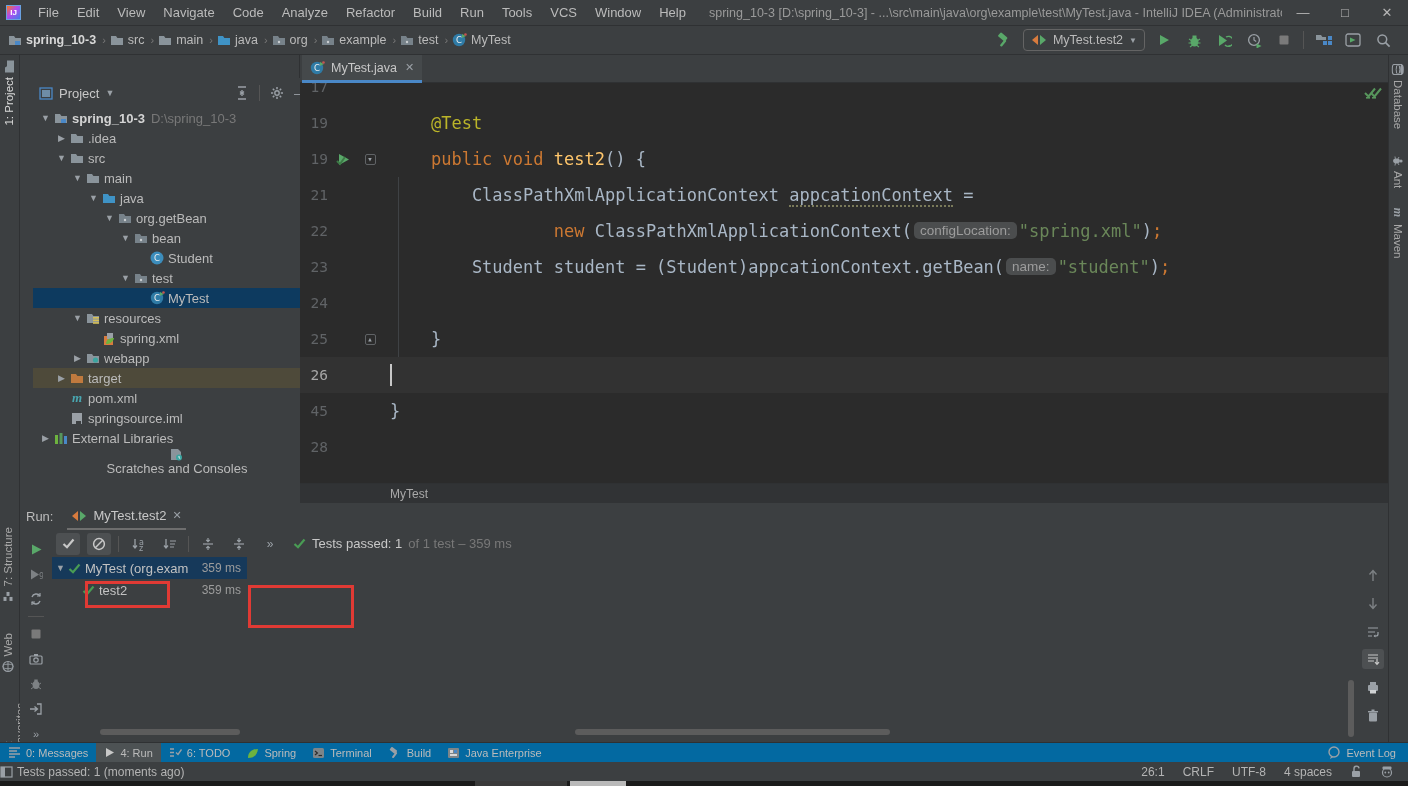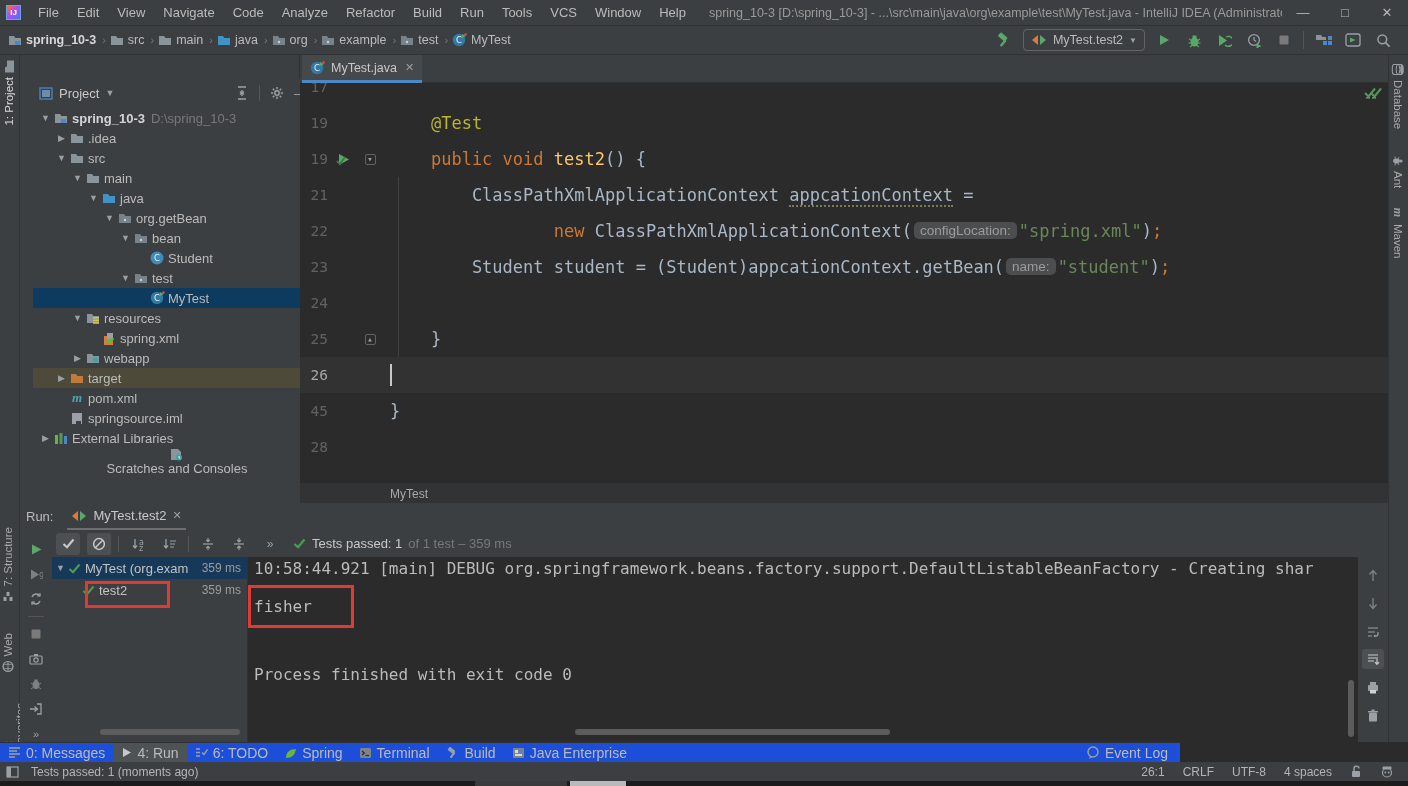--- a/index.html
+++ b/index.html
@@ -117,28 +117,28 @@
   .rp-console .cline2 { white-space:pre; overflow:hidden; height:22px; }
   .rp-contools { position:absolute; left:1338px; top:54px; width:30px; height:185px; background:#3c3f41;
                  display:flex; flex-direction:column; align-items:center; gap:8px; padding-top:8px; color:#8e9294; }
   .rct-btn { width:22px; height:20px; display:flex; align-items:center; justify-content:center; border-radius:3px; font-size:13px; }
   .rct-btn.pressed { background:#4d5052; }
 
   .scrollbar-h { position:absolute; height:6px; background:#5c5c5c; border-radius:3px; }
   .scrollbar-v { position:absolute; width:6px; background:#5c5c5c; border-radius:3px; }
 
   
-  .toolwindow-bar { position:absolute; left:0; top:742px; width:1180px; height:20px; background:#1d4ed8;
-                    border-top:1px solid #2f3133; display:flex; align-items:center; font-size:14px; color:#bbb; }
+  .toolwindow-bar { position:absolute; left:0; top:742px; width:1408px; height:20px; background:#0369a1;
+                    border-top:1px solid #2f3133; display:flex; align-items:center; font-size:11px; color:#bbb; }
   .tw-btn { display:flex; align-items:center; gap:5px; padding:0 8px; height:20px; }
   .tw-btn.active { background:#4d5254; }
   .tw-right { margin-left:auto; display:flex; align-items:center; gap:5px; padding-right:12px; color:#bbb; }
   .statusbar { position:absolute; left:0; top:762px; width:1408px; height:19px; background:#3c3f41;
                display:flex; align-items:center; font-size:12px; color:#b4b4b4; }
-  .sb-left { display:flex; align-items:center; gap:12px; padding-left:6px; }
+  .sb-left { display:flex; align-items:center; gap:4px; }
   .sb-right { margin-left:auto; display:flex; align-items:center; gap:18px; padding-right:14px; }
   .bottom-strip { position:absolute; left:0; top:781px; width:1408px; height:5px; background:#1b1b1b; }
   .bs-thumb { position:absolute; left:570px; top:0; width:56px; height:5px; background:#b9b9b9; }
   .bs-seg { position:absolute; left:475px; top:0; width:92px; height:5px; background:#3a3a3a; }
 
   .annotation { position:absolute; border:3px solid #e03a34; background:transparent; }
 
   .ico { display:inline-flex; align-items:center; justify-content:center; }
   svg { display:block; }
 </style>
@@ -848,25 +848,20 @@
         <div class="trow child">
           <span class="ico">
             <svg width="13" height="11" viewBox="0 0 13 11" xmlns="http://www.w3.org/2000/svg">
               <path d="M1.5 6 L5 9.2 L11.5 1.5" stroke="#499c54" stroke-width="2.2" fill="none"></path>
             </svg>
           </span>
           <span class="t-lbl">test2</span>
           <span class="t-time">359 ms</span>
         </div>
       </div>
-    <div class="rp-console" id="rp-console">
-        <div class="cline2" style="margin-top: 0px;">10:58:44.921 [main] DEBUG org.springframework.beans.factory.support.DefaultListableBeanFactory - Creating shar</div>
-        <div class="cline2" style="margin-top: 16px;">fisher</div>
-        <div class="cline2" style="margin-top: 46px;">Process finished with exit code 0</div>
-      </div>
     <div class="rp-contools" id="rp-contools">
         <div class="rct-btn">
           <svg width="12" height="13" viewBox="0 0 12 13" xmlns="http://www.w3.org/2000/svg">
             <path d="M6 12V2M2.5 5.5 L6 1.5 L9.5 5.5" stroke="#7d8184" stroke-width="1.4" fill="none"></path>
           </svg>
         </div>
         <div class="rct-btn">
           <svg width="12" height="13" viewBox="0 0 12 13" xmlns="http://www.w3.org/2000/svg">
             <path d="M6 1v10M2.5 7.5 L6 11.5 L9.5 7.5" stroke="#7d8184" stroke-width="1.4" fill="none"></path>
           </svg>

